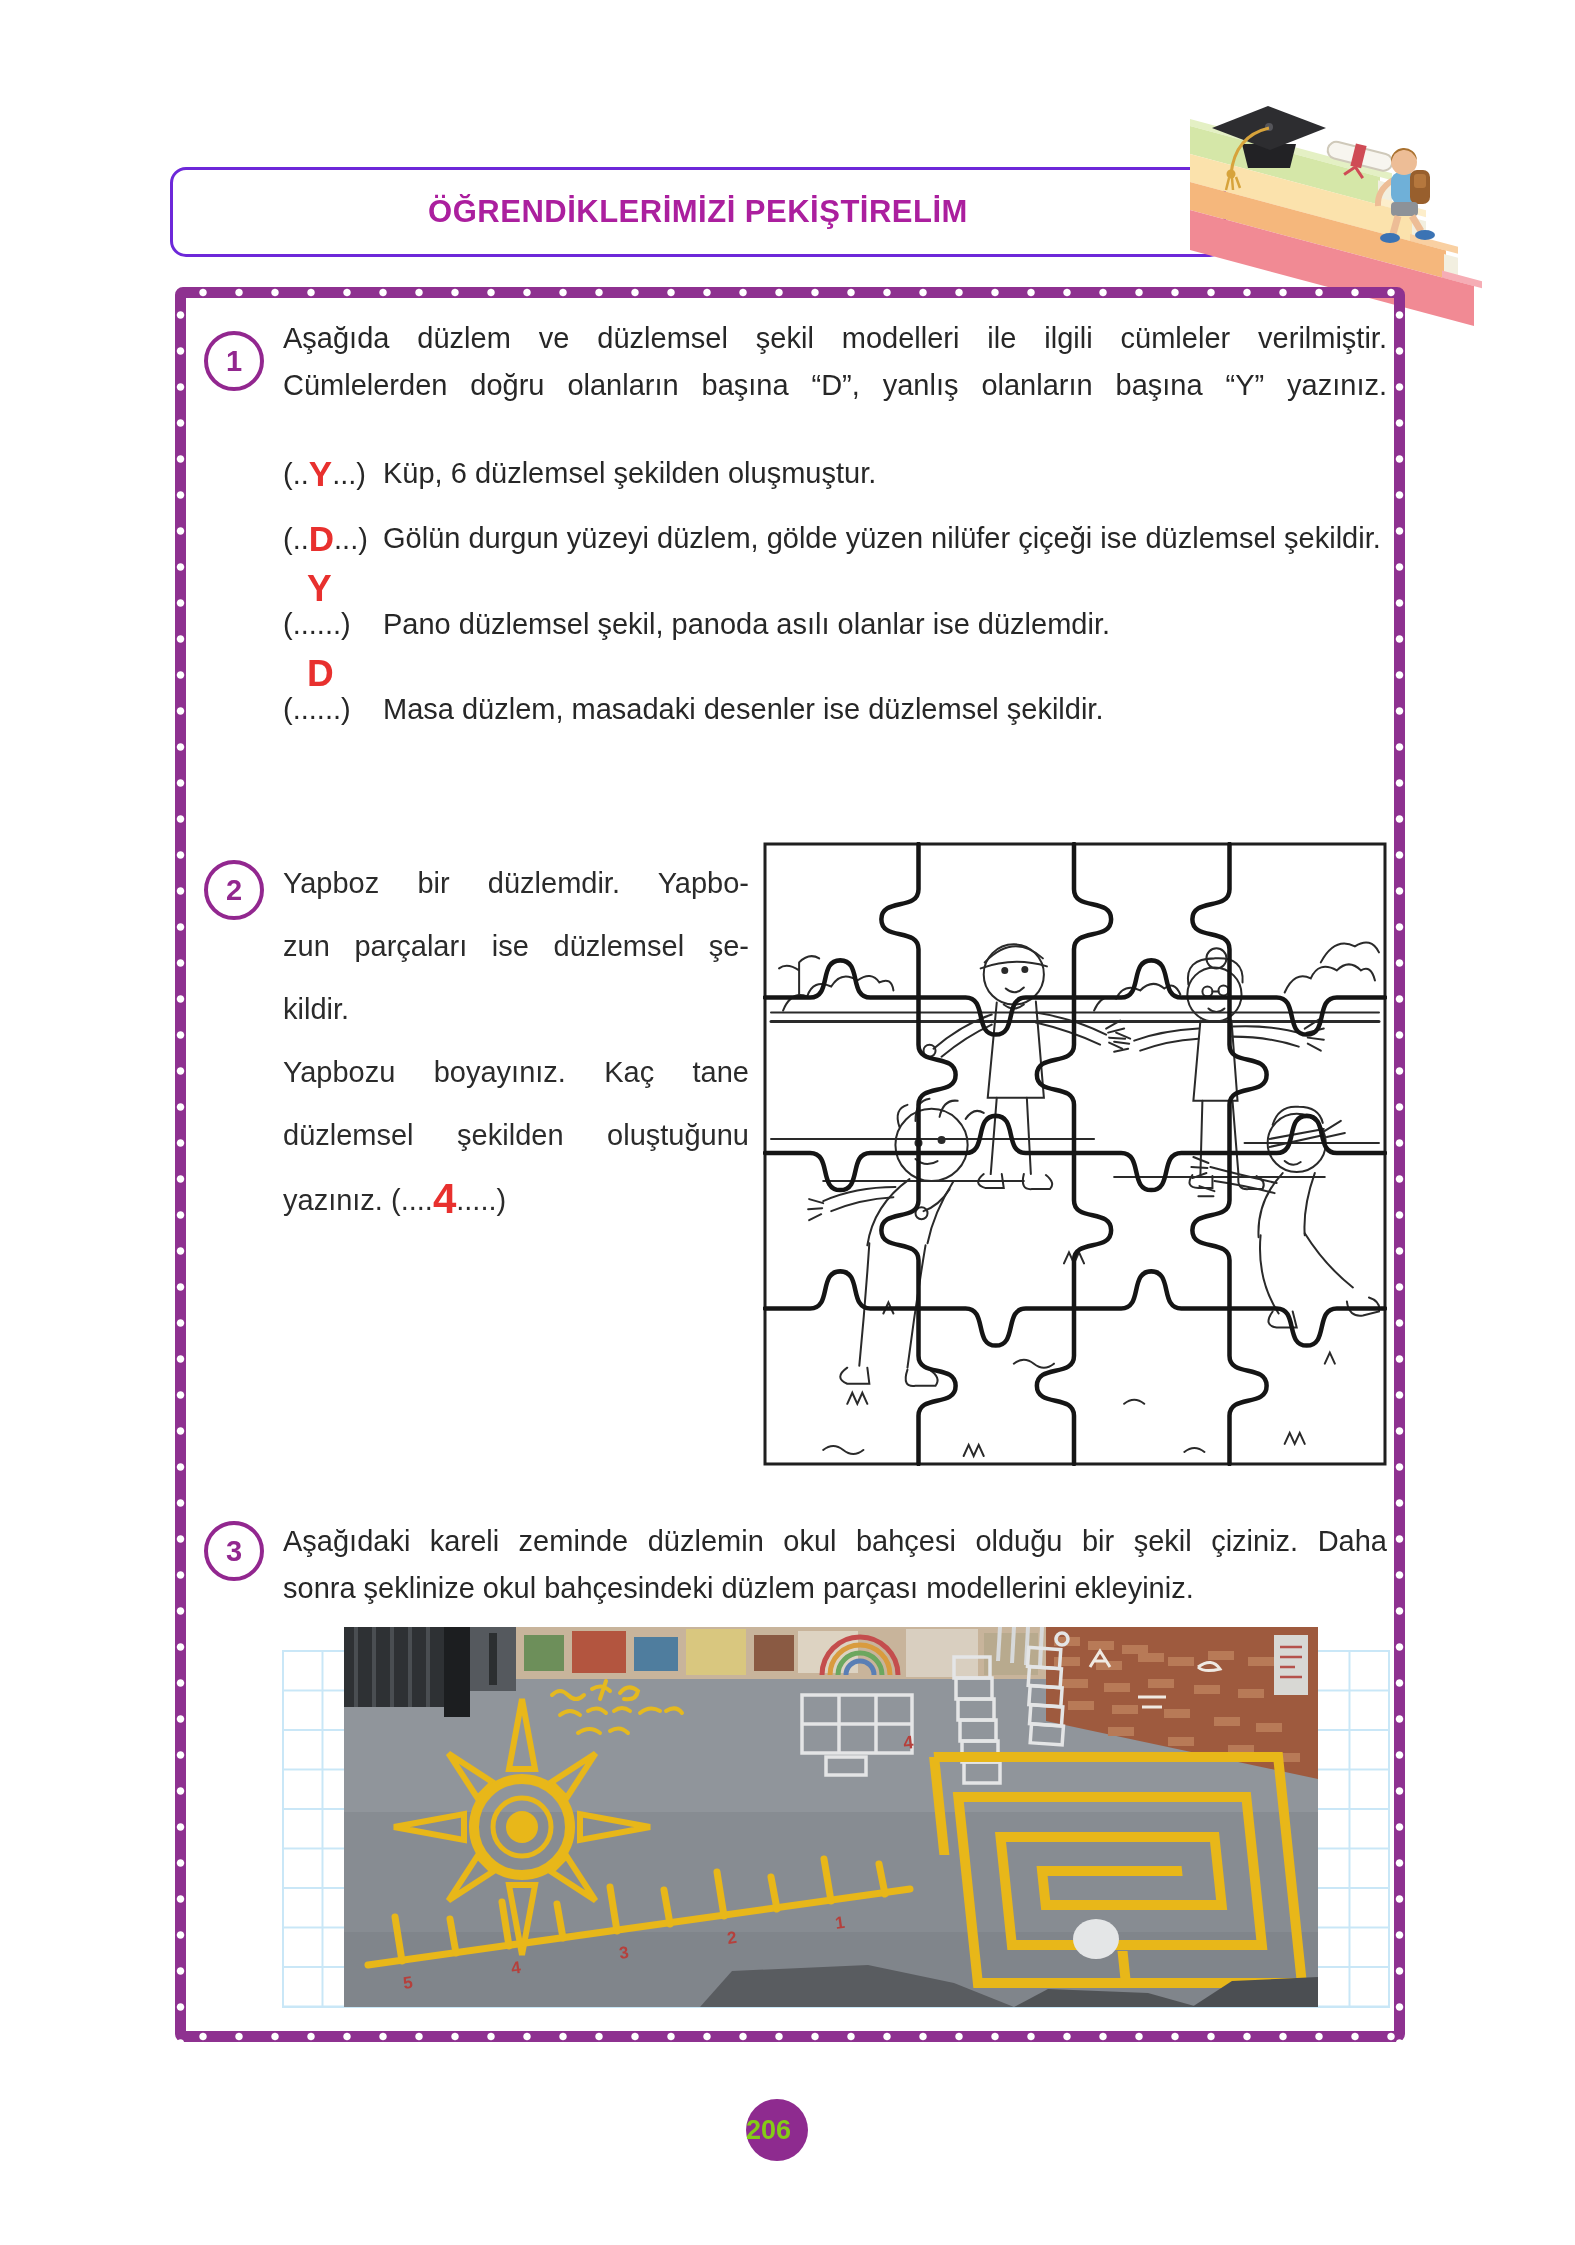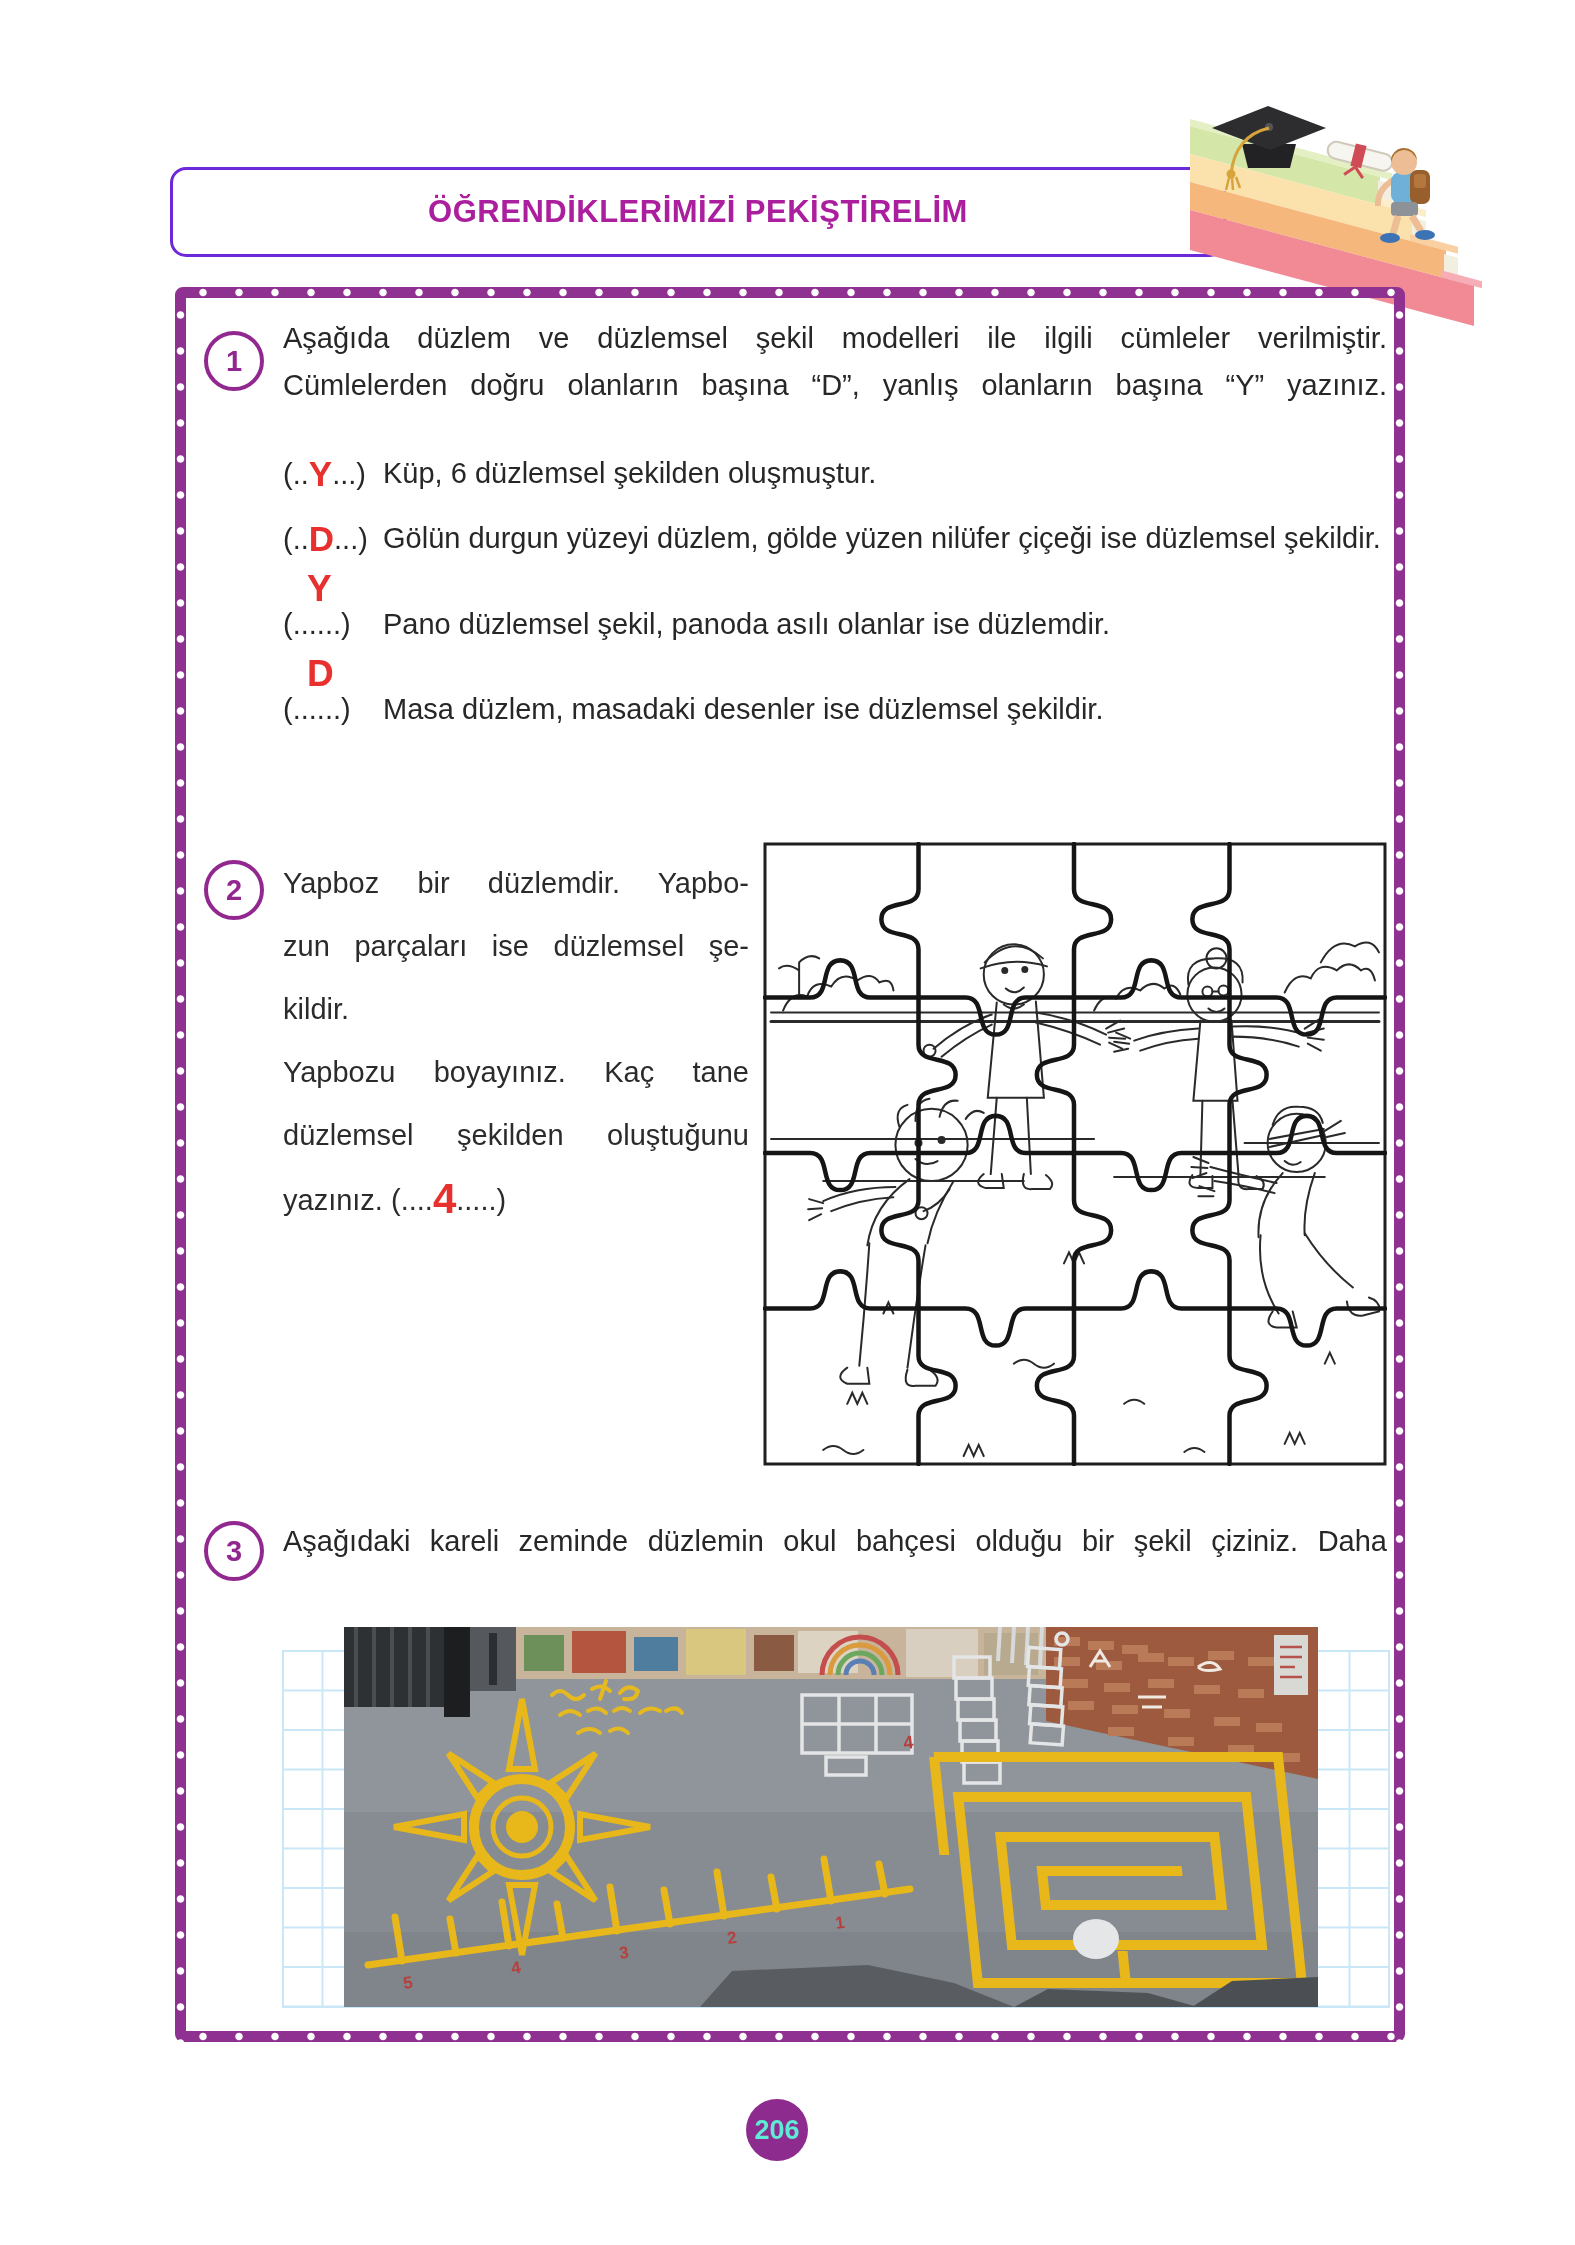--- a/index.html
+++ b/index.html
@@ -42,22 +42,22 @@
   .red4{font-size:42px;vertical-align:-3px;}
 
   .puzzle-frame{left:763px;top:842px;width:624px;height:624px;}
   .gridpaper{left:282px;top:1650px;width:1106px;height:356px;
      background-image:linear-gradient(to right,#c9e7f7 2px,rgba(0,0,0,0) 2px),
                       linear-gradient(to bottom,#c9e7f7 2px,rgba(0,0,0,0) 2px);
      background-size:39.5px 39.5px;border-right:2px solid #c9e7f7;border-bottom:2px solid #c9e7f7;}
   .photo{left:344px;top:1627px;width:974px;height:380px;}
 
   .page-badge{left:746px;top:2099px;width:62px;height:62px;border-radius:50%;background:#8e2b8f;
-              display:flex;align-items:center;justify-content:center;
-              color:#5eead4;font-size:27px;font-weight:bold;}
+              display:flex;align-items:center;justify-content:flex-start;
+              color:#84cc16;font-size:27px;font-weight:bold;}
   svg{display:block;}
 </style>
 </head>
 <body>
 
 <div class="page">
 
   <div class="abs title-box">
     <span class="title-text">ÖĞRENDİKLERİMİZİ PEKİŞTİRELİM</span>
   </div>
@@ -231,20 +231,21 @@
       <path d="M310,2 V47 C310,69 347,55 347,77 C347,99 310,85 310,107 V202 C310,224 273,210 273,232 C273,254 310,240 310,262 V357 C310,379 347,365 347,387 C347,409 310,395 310,417 V512 C310,534 273,520 273,542 C273,564 310,550 310,572 V620"></path>
       <path d="M465,2 V47 C465,69 428,55 428,77 C428,99 465,85 465,107 V202 C465,224 502,210 502,232 C502,254 465,240 465,262 V357 C465,379 428,365 428,387 C428,409 465,395 465,417 V512 C465,534 502,520 502,542 C502,564 465,550 465,572 V620"></path>
     </g>
   </svg>
 
   <div class="abs qbadge" style="left:204px;top:1521px;">
     <span>3</span>
   </div>
   <div class="abs body-text" style="left:283px;top:1518px;width:1104px;">
     <div class="jf">Aşağıdaki kareli zeminde düzlemin okul bahçesi olduğu bir şekil çiziniz. Daha</div>
+    <div>sonra şeklinize okul bahçesindeki düzlem parçası modellerini ekleyiniz.</div>
   </div>
 
   <div class="abs gridpaper"></div>
 
   <svg class="abs photo" viewBox="0 0 974 380">
     <rect width="974" height="380" fill="#90959b"></rect>
     <rect y="185" width="974" height="195" fill="#878c92"></rect>
     <rect y="305" width="974" height="75" fill="#80858b"></rect>
 
     <g>

